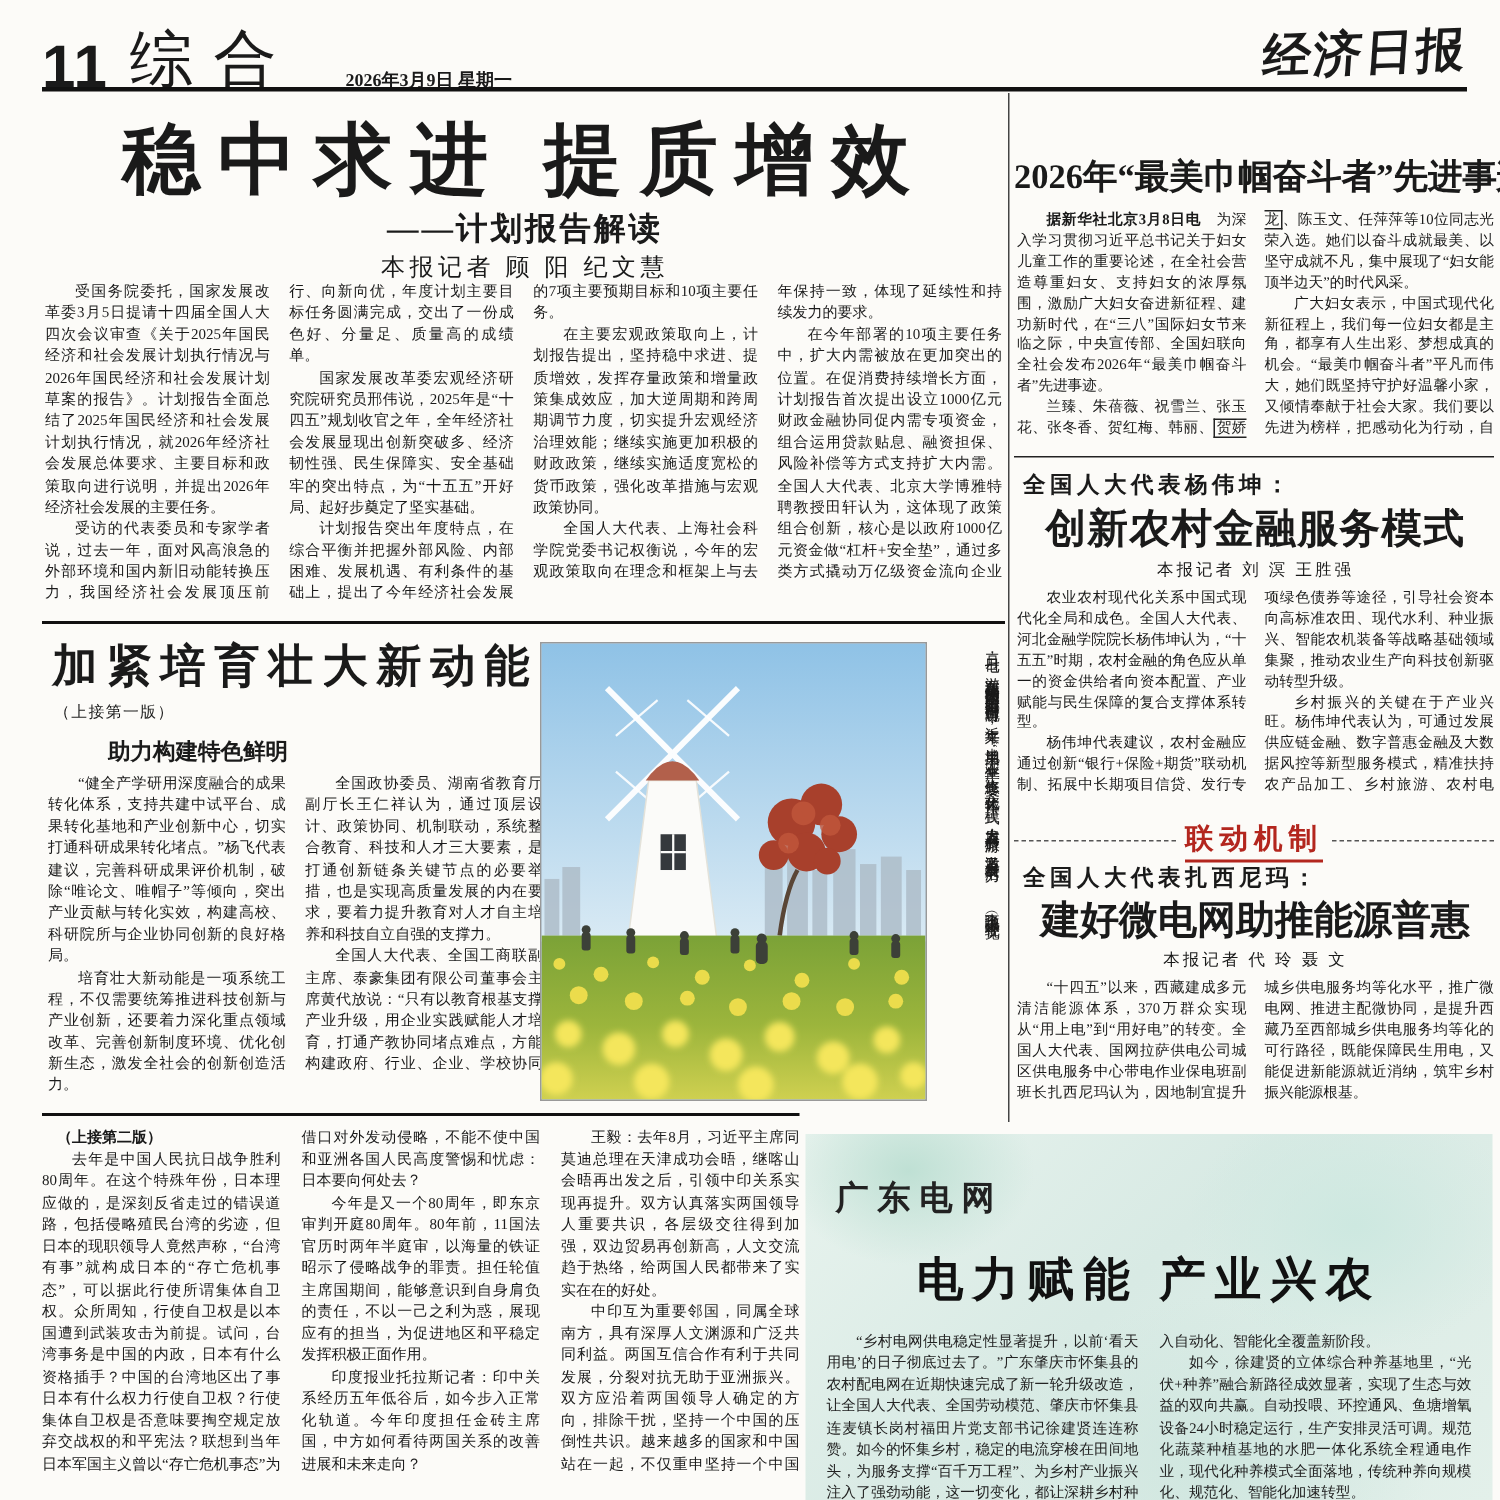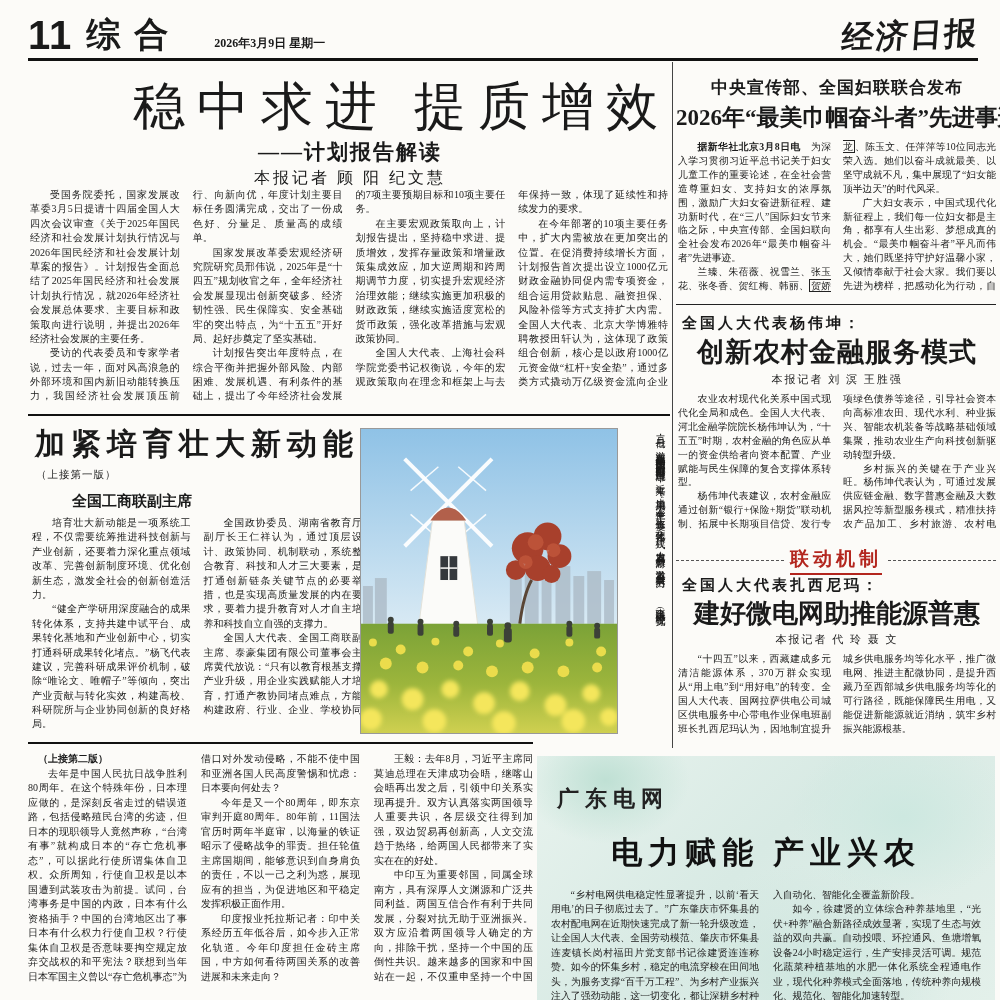--- a/index.html
+++ b/index.html
@@ -3,33 +3,33 @@
 <meta charset="utf-8">
 <style>
   * { margin:0; padding:0; box-sizing:border-box; }
   html,body { background:#e9e8e4; }
   body { font-family:"Liberation Serif","DejaVu Serif",serif; color:#1a1a1a; }
   .page { position:relative; width:1000px; height:1000px; background:#fcfbf8; overflow:hidden; }
 
   
   .hdr { position:absolute; left:28px; top:12px; right:22px; height:46px; }
   .hdr-num { font-size:40px; font-weight:900; font-family:"Liberation Sans",sans-serif; letter-spacing:1px; display:inline-block; vertical-align:bottom; }
-  .hdr-sec { font-size:34px; font-weight:700; letter-spacing:14px; display:inline-block; margin-left:10px; vertical-align:bottom; }
+  .hdr-sec { font-size:42px; font-weight:400; letter-spacing:14px; display:inline-block; margin-left:10px; vertical-align:bottom; }
   .hdr-date { font-size:12px; font-weight:bold; display:inline-block; margin-left:28px; vertical-align:bottom; padding-bottom:6px; }
   .masthead { position:absolute; right:0; bottom:0; font-size:32px; font-weight:900; transform:skew(-6deg) rotate(-2deg); letter-spacing:2px; }
   .hdr-rule { position:absolute; left:28px; right:22px; top:58px; border-top:3px solid #111; }
 
   
   .jbody p { text-indent:2em; text-align:justify; }
   .rule { position:absolute; border-top:1.5px solid #222; }
   .kicker-kai { font-size:15px; font-weight:bold; letter-spacing:3px; }
 
   
-  .lead-hl { position:absolute; left:30px; top:72px; width:640px; text-align:right;
-             font-size:52px; font-weight:400; letter-spacing:12px; white-space:nowrap; }
+  .lead-hl { position:absolute; left:30px; top:72px; width:640px; text-align:center;
+             font-size:52px; font-weight:700; letter-spacing:12px; white-space:nowrap; }
   .lead-sub { position:absolute; left:30px; top:138px; width:640px; text-align:center;
               font-size:21px; font-weight:900; letter-spacing:2px; }
   .lead-by { position:absolute; left:30px; top:168px; width:640px; text-align:center;
              font-size:16px; letter-spacing:3px; }
   .lead-body { position:absolute; left:30px; top:188px; width:638px; height:220px; overflow:hidden;
                column-count:4; column-gap:13px; font-size:10px; line-height:1.44; }
 
   .rule-a { left:28px; width:642px; top:414px; border-top:2px solid #111; }
 
   
@@ -125,24 +125,24 @@
       <p>计划报告突出年度特点，在综合平衡并把握外部风险、内部困难、发展机遇、有利条件的基础上，提出了今年经济社会发展的7项主要预期目标和10项主要任务。</p>
       <p>在主要宏观政策取向上，计划报告提出，坚持稳中求进、提质增效，发挥存量政策和增量政策集成效应，加大逆周期和跨周期调节力度，切实提升宏观经济治理效能；继续实施更加积极的财政政策，继续实施适度宽松的货币政策，强化改革措施与宏观政策协同。</p>
       <p>全国人大代表、上海社会科学院党委书记权衡说，今年的宏观政策取向在理念和框架上与去年保持一致，体现了延续性和持续发力的要求。</p>
       <p>在今年部署的10项主要任务中，扩大内需被放在更加突出的位置。在促消费持续增长方面，计划报告首次提出设立1000亿元财政金融协同促内需专项资金，组合运用贷款贴息、融资担保、风险补偿等方式支持扩大内需。全国人大代表、北京大学博雅特聘教授田轩认为，这体现了政策组合创新，核心是以政府1000亿元资金做“杠杆+安全垫”，通过多类方式撬动万亿级资金流向企业和居民部门，把扩内需落到实处。</p>
     </div>
 
   <div class="rule rule-a"></div>
 
   <div class="mom-hl">加紧培育壮大新动能</div>
   <div class="mom-note">（上接第一版）</div>
-  <div class="mom-sub">全国工商联副主席</div>
+  <div class="mom-sub">助力构建特色鲜明</div>
   <div class="mom-body jbody">
+      <p>“健全产学研用深度融合的成果转化体系，支持共建中试平台、成果转化基地和产业创新中心，切实打通科研成果转化堵点。”杨飞代表建议，完善科研成果评价机制，破除“唯论文、唯帽子”等倾向，突出产业贡献与转化实效，构建高校、科研院所与企业协同创新的良好格局。</p>
       <p>培育壮大新动能是一项系统工程，不仅需要统筹推进科技创新与产业创新，还要着力深化重点领域改革、完善创新制度环境、优化创新生态，激发全社会的创新创造活力。</p>
-      <p>“健全产学研用深度融合的成果转化体系，支持共建中试平台、成果转化基地和产业创新中心，切实打通科研成果转化堵点。”杨飞代表建议，完善科研成果评价机制，破除“唯论文、唯帽子”等倾向，突出产业贡献与转化实效，构建高校、科研院所与企业协同创新的良好格局。</p>
       <p>全国政协委员、湖南省教育厅副厅长王仁祥认为，通过顶层设计、政策协同、机制联动，系统整合教育、科技和人才三大要素，是打通创新链条关键节点的必要举措，也是实现高质量发展的内在要求，要着力提升教育对人才自主培养和科技自立自强的支撑力。</p>
       <p>全国人大代表、全国工商联副主席、泰豪集团有限公司董事会主席黄代放说：“只有以教育根基支撑产业升级，用企业实践赋能人才培育，打通产教协同堵点难点，方能构建政府、行业、企业、学校协同发展的良好生态，培育出更多适配高质量发展的栋梁之材。”</p>
     </div>
 
   <div class="photo">
     <svg viewBox="0 0 258 306" preserveAspectRatio="none">
       <defs>
         <linearGradient id="sky" x1="0" y1="0" x2="0" y2="1">
           <stop offset="0" stop-color="#8fc2e6"></stop>
             <stop offset="1" stop-color="#d9eaf4"></stop>
@@ -265,21 +265,20 @@
 
   <div class="rule rule-b"></div>
 
   <div class="cont jbody">
     <p class="note">（上接第二版）</p>
     <span><p>去年是中国人民抗日战争胜利80周年。在这个特殊年份，日本理应做的，是深刻反省走过的错误道路，包括侵略殖民台湾的劣迹，但日本的现职领导人竟然声称，“台湾有事”就构成日本的“存亡危机事态”，可以据此行使所谓集体自卫权。众所周知，行使自卫权是以本国遭到武装攻击为前提。试问，台湾事务是中国的内政，日本有什么资格插手？中国的台湾地区出了事日本有什么权力行使自卫权？行使集体自卫权是否意味要掏空规定放弃交战权的和平宪法？联想到当年日本军国主义曾以“存亡危机事态”为借口对外发动侵略，不能不使中国和亚洲各国人民高度警惕和忧虑：日本要向何处去？</p><p>今年是又一个80周年，即东京审判开庭80周年。80年前，11国法官历时两年半庭审，以海量的铁证昭示了侵略战争的罪责。担任轮值主席国期间，能够意识到自身肩负的责任，不以一己之利为惑，展现应有的担当，为促进地区和平稳定发挥积极正面作用。</p><p>印度报业托拉斯记者：印中关系经历五年低谷后，如今步入正常化轨道。今年印度担任金砖主席国，中方如何看待两国关系的改善进展和未来走向？</p><p>王毅：去年8月，习近平主席同莫迪总理在天津成功会晤，继喀山会晤再出发之后，引领中印关系实现再提升。双方认真落实两国领导人重要共识，各层级交往得到加强，双边贸易再创新高，人文交流趋于热络，给两国人民都带来了实实在在的好处。</p><p>中印互为重要邻国，同属全球南方，具有深厚人文渊源和广泛共同利益。两国互信合作有利于共同发展，分裂对抗无助于亚洲振兴。双方应沿着两国领导人确定的方向，排除干扰，坚持一个中国的压倒性共识。越来越多的国家和中国站在一起，不仅重申坚持一个中国原则、承认台湾是中国的领土，还明确反对一切“台独”分裂行径，支持中国的统一大业。这充分说明，反“独”促统顺应时代大势，也符合国际期待。</p></span>
   </div>
 
   <div class="vdiv"></div>
 
-  <div class="wom-kick">中央宣传部、全国妇联联合发布</div>
   <div class="wom-hl">2026年“最美巾帼奋斗者”先进事迹</div>
   <div class="wom-body jbody">
     <p><b>据新华社北京3月8日电</b><span>　为深入学习贯彻习近平总书记关于妇女儿童工作的重要论述，在全社会营造尊重妇女、支持妇女的浓厚氛围，激励广大妇女奋进新征程、建功新时代，在“三八”国际妇女节来临之际，中央宣传部、全国妇联向全社会发布2026年“最美巾帼奋斗者”先进事迹。</span></p>
     <p><span>兰臻、朱蓓薇、祝雪兰、张玉花、张冬香、贺红梅、韩丽、</span><span class="boxed">贺娇龙</span><span>、陈玉文、任萍萍等10位同志光荣入选。她们以奋斗成就最美、以坚守成就不凡，集中展现了“妇女能顶半边天”的时代风采。</span></p>
     <span><p>广大妇女表示，中国式现代化新征程上，我们每一位妇女都是主角，都享有人生出彩、梦想成真的机会。“最美巾帼奋斗者”平凡而伟大，她们既坚持守护好温馨小家，又倾情奉献于社会大家。我们要以先进为榜样，把感动化为行动，自觉弘扬中华传统美德，立足岗位，扎实工作，用温柔与坚韧、爱心与奉献，在家庭和社会中展现新时代女性的智慧与担当。</p></span>
   </div>
 
   <div class="rule rule-c"></div>
 
   <div class="fin-kick kicker-kai">全国人大代表杨伟坤：</div>

